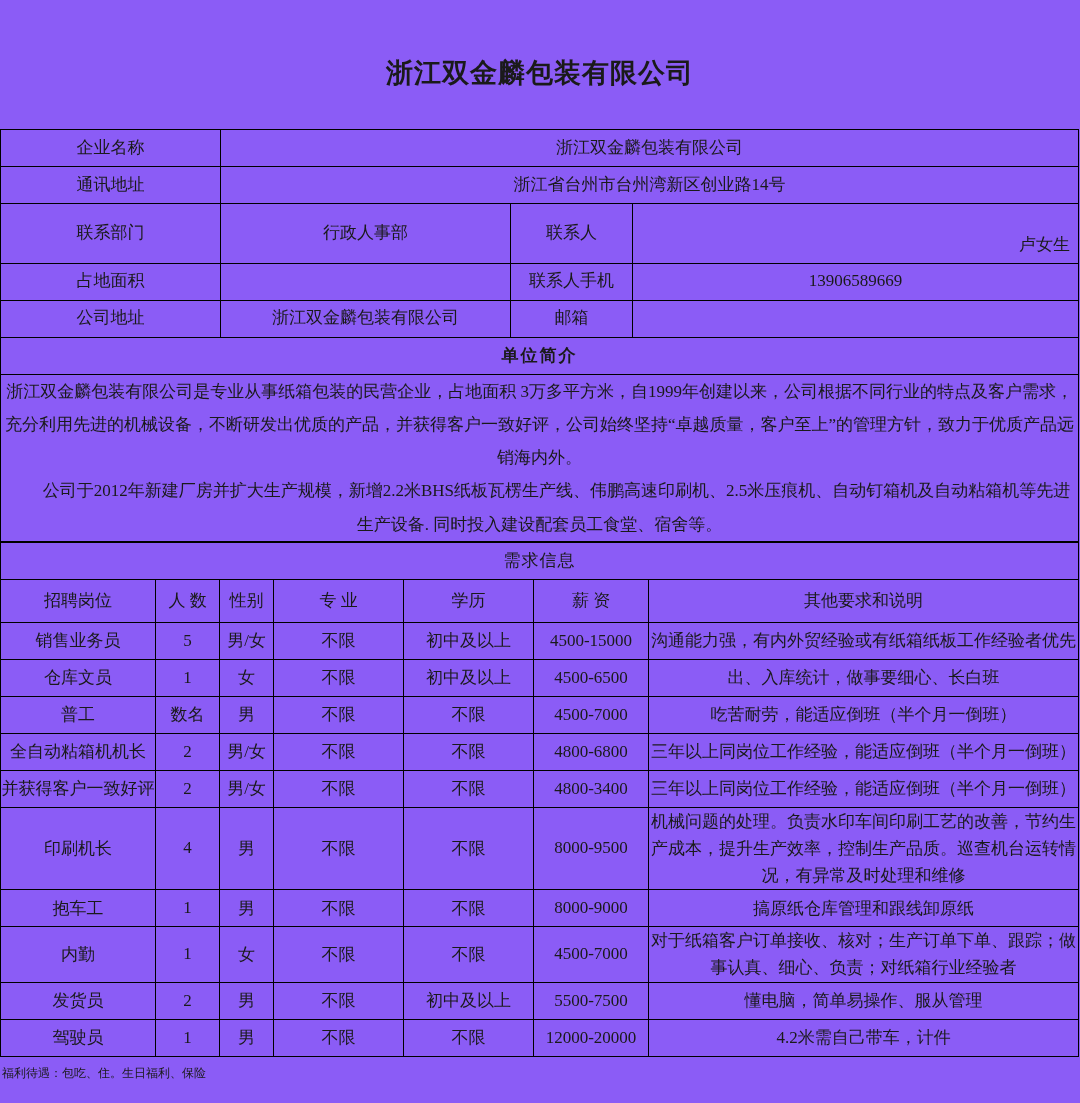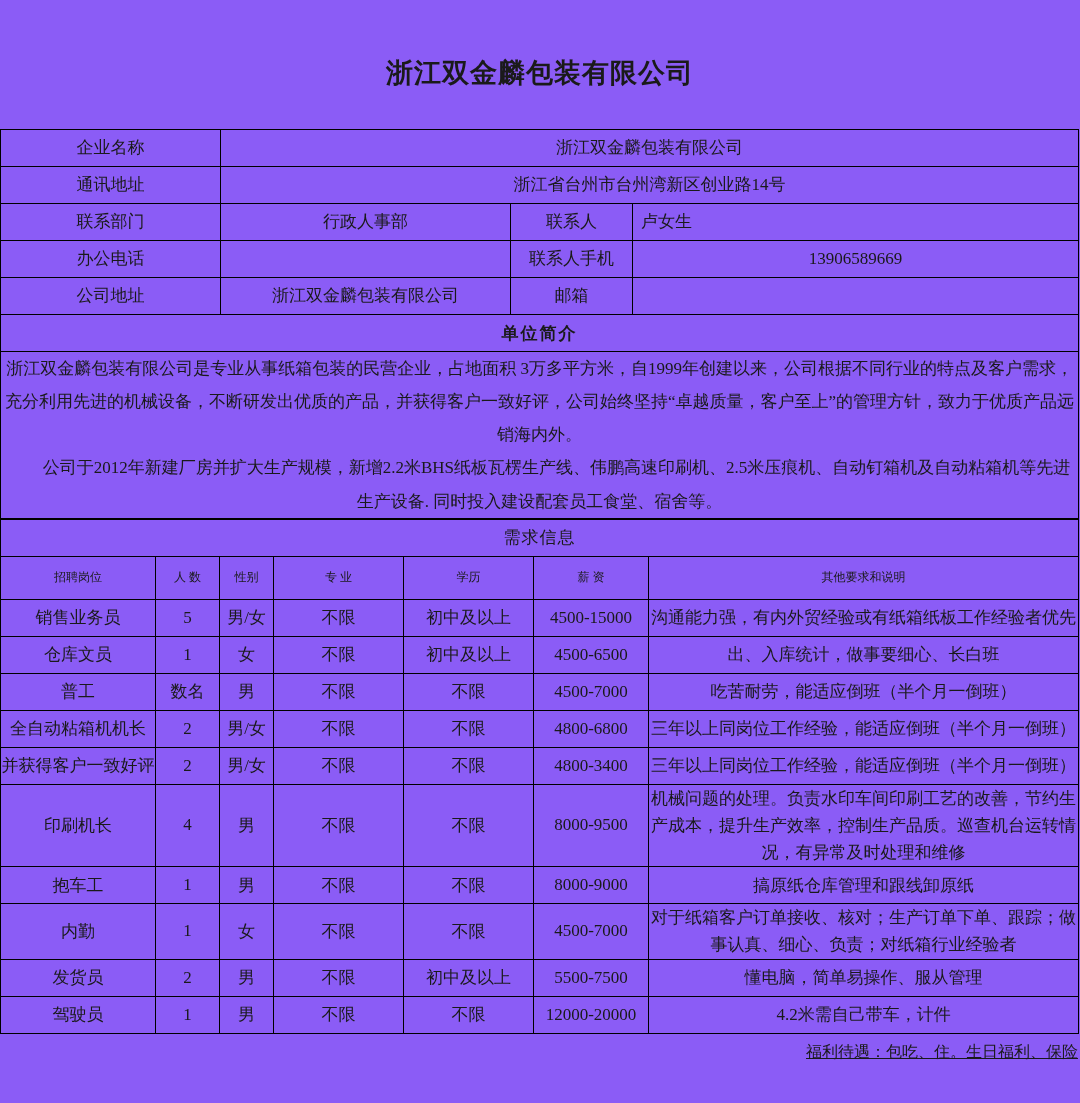--- a/index.html
+++ b/index.html
@@ -40,22 +40,23 @@
     font-size: 17px;
     text-align: center;
     vertical-align: middle;
     height: 36px;
   }
   .cell-pad {
     padding: 6px 4px;
     line-height: 1.35;
   }
   .left-pad {
-    text-align: left;
+    text-align: right;
     padding: 6px 8px;
+    margin-top: 24px;
   }
   .section-title {
     font-size: 20px;
     font-weight: bold;
     letter-spacing: 2px;
     height: 48px;
   }
   .intro-cell {
     text-align: left;
     font-size: 16.5px;
@@ -70,43 +71,42 @@
   .intro-cell p.indent {
     text-indent: 2em;
   }
   .need-title {
     font-size: 17px;
     height: 44px;
     letter-spacing: 1px;
   }
   th.colhead {
     border: 1px solid #000;
-    font-size: 12px;
+    font-size: 17px;
     font-weight: normal;
     height: 40px;
     text-align: center;
     vertical-align: middle;
   }
   td.job-name {
     font-size: 16.5px;
     margin-left: 28px;
   }
   td.narrow {
     font-size: 16px;
   }
   td.desc {
     font-size: 15.5px;
     line-height: 1.6;
     padding: 5px 6px;
   }
   .footer {
-    font-size: 16px;
+    font-size: 12px;
     padding: 8px 2px 6px 2px;
-    text-align: right;
-    text-decoration: underline;
+    text-align: left;
   }
   .rowtall td { height: 52px; }
   .rowxtall td { height: 96px; }
 </style>
 </head>
 <body>
 
 <div class="page">
 
   <div class="title">浙江双金麟包装有限公司</div>
@@ -144,21 +144,21 @@
           </td>
         <td>
             <div class="cell-pad">联系人</div>
           </td>
         <td>
             <div class="cell-pad left-pad">卢女生</div>
           </td>
       </tr>
       <tr>
         <td>
-            <div class="cell-pad">办公电话</div>
+            <div class="cell-pad">占地面积</div>
           </td>
         <td>
             <div class="cell-pad"></div>
           </td>
         <td>
             <div class="cell-pad">联系人手机</div>
           </td>
         <td>
             <div class="cell-pad">13906589669</div>
           </td>

